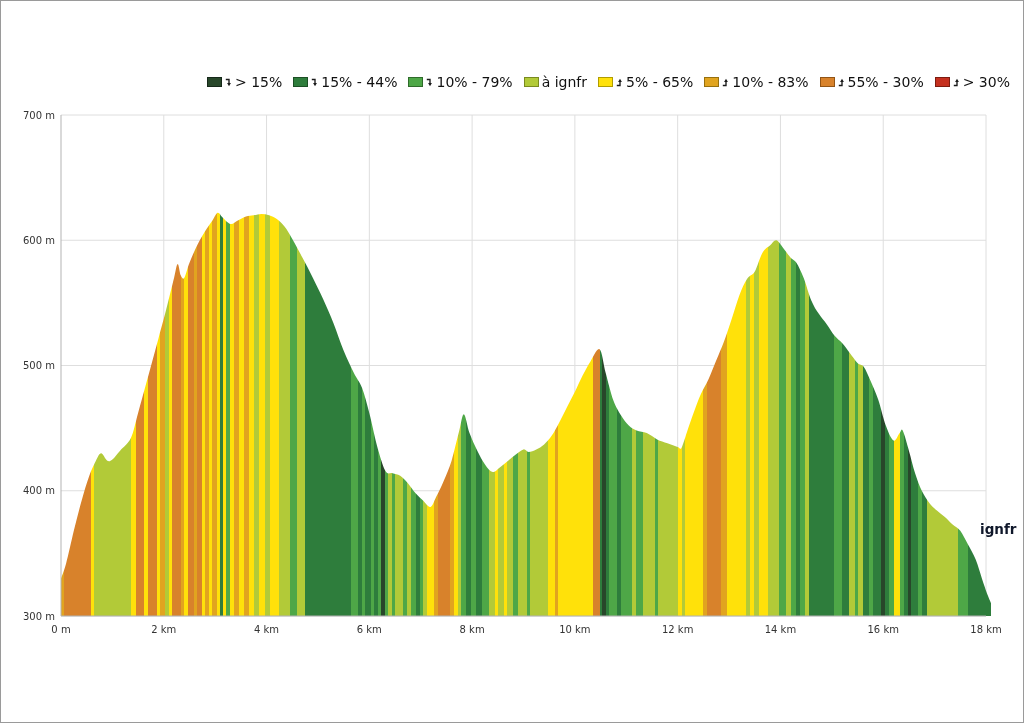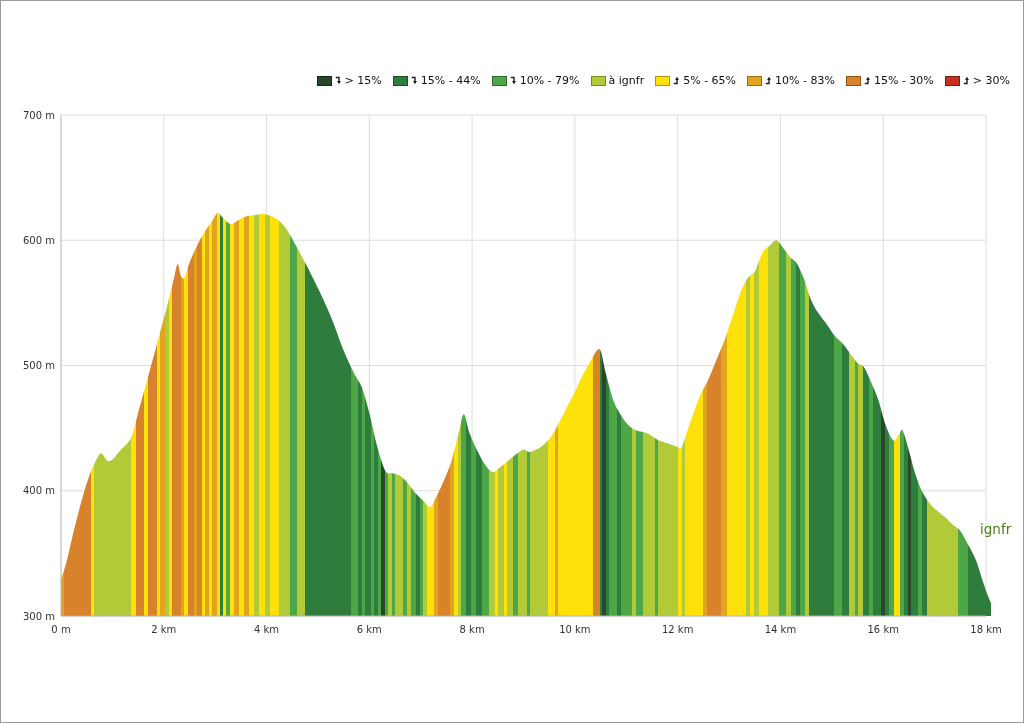--- a/index.html
+++ b/index.html
@@ -1,24 +1,24 @@
 <!DOCTYPE html>
 <html><head>
 <meta charset="utf-8">
 <style>
   html,body{margin:0;padding:0;background:#fff;}
   body{width:1024px;height:723px;position:relative;font-family:"DejaVu Sans",sans-serif;}
   .page{position:absolute;inset:0;border:1px solid #9a9a9a;background:#ffffff;box-sizing:border-box;}
   .legend{position:absolute;top:73px;right:13px;display:flex;align-items:center;gap:11px;
-          font-size:11px;color:#111;white-space:nowrap;}
+          font-size:14px;color:#111;white-space:nowrap;}
   .legend-item{display:flex;align-items:center;}
   .swatch{width:13px;height:8px;border:1px solid #555;display:inline-block;margin-right:3px;}
   .arrow-icon{margin-right:2px;display:inline-block;}
   .chart-svg{position:absolute;left:0;top:0;}
-  .attribution{position:absolute;left:979px;top:520px;font-size:13.5px;color:#4d7c0f;}
+  .attribution{position:absolute;left:979px;top:520px;font-size:13.5px;color:#0f172a;font-weight:bold;}
 </style>
 </head>
 <body>
 
 <div class="page">
   <svg class="chart-svg" width="1024" height="723" viewBox="0 0 1024 723" xmlns="http://www.w3.org/2000/svg">
       <defs>
         <clipPath id="areaClip">
           <path d="M60.0,577.4 C60.9,574.9 63.0,570.3 65.1,562.4 C67.3,554.5 70.3,540.3 72.8,529.8 C75.4,519.4 78.0,509.0 80.6,499.8 C83.1,490.6 85.9,481.4 88.3,474.7 C90.7,468.0 93.0,463.4 94.9,459.7 C96.9,455.9 98.2,452.2 100.1,452.2 C102.0,452.2 104.4,458.6 106.3,459.7 C108.1,460.7 109.2,460.1 111.4,458.4 C113.5,456.8 116.0,453.2 119.1,449.7 C122.2,446.1 126.9,443.4 129.9,437.1 C132.9,430.9 134.2,422.5 137.1,412.1 C140.0,401.7 143.9,387.0 147.4,374.5 C150.8,362.0 154.6,348.0 157.6,336.9 C160.6,325.9 162.8,318.2 165.3,308.1 C167.9,298.1 171.2,284.3 173.1,276.8 C174.9,269.3 175.5,263.5 176.7,263.0 C177.8,262.6 178.6,272.0 179.7,274.3 C180.8,276.6 181.9,278.9 183.3,276.8 C184.8,274.7 186.3,267.2 188.5,261.8 C190.6,256.4 193.6,249.5 196.2,244.3 C198.8,239.0 201.3,234.7 203.9,230.5 C206.5,226.3 209.5,222.3 211.6,219.2 C213.7,216.1 215.0,212.1 216.7,211.7 C218.4,211.3 219.7,214.8 221.9,216.7 C224.0,218.6 227.0,222.5 229.6,223.0 C232.2,223.4 234.7,220.5 237.3,219.2 C239.9,218.0 242.4,216.3 245.0,215.5 C247.6,214.6 250.1,214.6 252.7,214.2 C255.3,213.8 257.8,212.9 260.4,212.9 C263.0,212.9 265.6,213.4 268.1,214.2 C270.7,215.0 273.3,216.1 275.8,218.0 C278.4,219.8 281.0,222.1 283.5,225.5 C286.1,228.8 288.3,232.8 291.3,238.0 C294.2,243.2 298.1,250.3 301.5,256.8 C305.0,263.3 308.4,269.9 311.8,276.8 C315.2,283.7 318.7,290.6 322.1,298.1 C325.5,305.6 328.9,313.4 332.4,321.9 C335.8,330.5 339.2,341.1 342.6,349.5 C346.1,357.8 349.8,365.8 352.9,372.0 C356.0,378.3 358.6,380.4 361.1,387.0 C363.7,393.7 365.8,402.5 368.3,412.1 C370.8,421.7 373.4,435.1 376.0,444.7 C378.7,454.3 381.7,465.1 384.3,469.7 C386.8,474.3 389.0,471.4 391.5,472.2 C393.9,473.1 396.6,473.1 399.2,474.7 C401.7,476.4 404.3,479.3 406.9,482.2 C409.4,485.2 412.0,489.3 414.6,492.3 C417.2,495.2 419.8,497.5 422.3,499.8 C424.8,502.1 427.3,506.7 429.5,506.0 C431.6,505.4 432.9,500.4 435.1,496.0 C437.4,491.6 440.3,485.8 442.8,479.7 C445.4,473.7 448.0,468.0 450.6,459.7 C453.1,451.3 456.2,437.4 458.3,429.6 C460.3,421.9 461.2,412.9 462.9,413.3 C464.6,413.8 466.3,426.1 468.5,432.1 C470.8,438.2 473.7,444.5 476.3,449.7 C478.8,454.9 481.4,459.9 484.0,463.4 C486.5,467.0 489.1,470.5 491.7,471.0 C494.2,471.4 496.8,467.8 499.4,466.0 C501.9,464.1 504.5,461.8 507.1,459.7 C509.7,457.6 512.2,455.3 514.8,453.4 C517.4,451.5 520.4,448.8 522.5,448.4 C524.6,448.0 525.5,450.9 527.6,450.9 C529.8,450.9 532.8,449.7 535.3,448.4 C537.9,447.2 540.5,445.7 543.1,443.4 C545.6,441.1 548.2,438.4 550.8,434.6 C553.3,430.9 555.9,425.7 558.5,420.9 C561.0,416.1 563.6,410.8 566.2,405.8 C568.8,400.8 571.3,396.0 573.9,390.8 C576.5,385.6 579.0,379.5 581.6,374.5 C584.2,369.5 586.5,365.1 589.3,360.7 C592.1,356.4 596.0,346.3 598.6,348.2 C601.1,350.1 602.4,363.5 604.7,372.0 C607.0,380.6 609.9,392.5 612.4,399.6 C615.0,406.7 617.6,410.4 620.1,414.6 C622.7,418.8 625.3,422.1 627.8,424.6 C630.4,427.1 632.6,428.4 635.6,429.6 C638.6,430.9 642.4,430.7 645.8,432.1 C649.3,433.6 652.7,436.7 656.1,438.4 C659.5,440.1 663.0,440.9 666.4,442.2 C669.8,443.4 674.4,445.1 676.7,445.9 C679.0,446.7 679.0,448.8 680.3,447.2 C681.5,445.5 682.4,441.5 684.4,435.9 C686.3,430.3 689.5,420.4 692.1,413.3 C694.7,406.2 697.2,399.2 699.8,393.3 C702.4,387.5 704.9,383.9 707.5,378.3 C710.1,372.6 712.6,365.8 715.2,359.5 C717.8,353.2 720.3,347.6 722.9,340.7 C725.5,333.8 728.1,325.9 730.6,318.2 C733.2,310.4 735.8,301.0 738.3,294.4 C740.9,287.7 743.5,282.0 746.0,278.1 C748.6,274.1 751.2,274.9 753.8,270.6 C756.3,266.2 758.9,256.2 761.5,251.8 C764.0,247.4 766.9,246.3 769.2,244.3 C771.5,242.2 773.2,238.8 775.3,239.3 C777.5,239.7 779.6,243.8 782.0,246.8 C784.4,249.7 787.5,254.3 789.7,256.8 C791.9,259.3 793.2,258.5 795.4,261.8 C797.5,265.1 800.1,270.6 802.6,276.8 C805.1,283.1 807.7,293.3 810.3,299.4 C812.8,305.4 815.4,309.2 818.0,313.1 C820.6,317.1 823.1,319.6 825.7,323.2 C828.3,326.7 830.8,331.3 833.4,334.4 C836.0,337.6 838.5,339.0 841.1,342.0 C843.7,344.9 846.3,348.6 848.8,352.0 C851.4,355.3 854.2,359.7 856.5,362.0 C858.8,364.3 860.6,362.8 862.7,365.8 C864.8,368.7 867.0,374.1 869.4,379.5 C871.8,385.0 874.5,390.8 877.1,398.3 C879.7,405.8 882.2,417.7 884.8,424.6 C887.4,431.5 890.2,438.4 892.5,439.6 C894.8,440.9 897.1,433.8 898.7,432.1 C900.2,430.5 900.2,426.7 901.7,429.6 C903.3,432.6 905.9,442.6 907.9,449.7 C910.0,456.8 911.9,465.5 914.1,472.2 C916.2,478.9 918.4,484.7 920.8,489.8 C923.2,494.8 925.9,498.9 928.5,502.3 C931.0,505.6 933.6,507.5 936.2,509.8 C938.8,512.1 941.3,513.8 943.9,516.1 C946.5,518.3 949.0,521.3 951.6,523.6 C954.2,525.9 956.7,526.5 959.3,529.8 C961.9,533.2 964.4,538.8 967.0,543.6 C969.6,548.4 972.4,553.0 974.7,558.6 C977.0,564.3 979.0,571.8 980.9,577.4 C982.8,583.1 984.5,588.3 986.0,592.5 C987.6,596.6 989.5,600.8 990.1,602.5 L990.1,615 L60.0,615 Z"></path>
         </clipPath>
@@ -239,21 +239,21 @@
           <polygon points="2.6,5.4 7.4,5.4 5,1.2" fill="#1a1a1a"></polygon>
         </svg>
         <span>10% - 83%</span>
       </span>
       <span class="legend-item">
         <span class="swatch" style="background: rgb(216, 130, 43); border-color: rgb(145, 84, 22);"></span>
         <svg width="8" height="11" viewBox="0 0 10 12" class="arrow-icon">
           <path d="M1 9.8 H5 V5" fill="none" stroke="#1a1a1a" stroke-width="1.7"></path>
           <polygon points="2.6,5.4 7.4,5.4 5,1.2" fill="#1a1a1a"></polygon>
         </svg>
-        <span>15% - 30%</span>
+        <span>55% - 30%</span>
       </span>
       <span class="legend-item">
         <span class="swatch" style="background: rgb(197, 48, 31); border-color: rgb(124, 28, 16);"></span>
         <svg width="8" height="11" viewBox="0 0 10 12" class="arrow-icon">
           <path d="M1 9.8 H5 V5" fill="none" stroke="#1a1a1a" stroke-width="1.7"></path>
           <polygon points="2.6,5.4 7.4,5.4 5,1.2" fill="#1a1a1a"></polygon>
         </svg>
         <span>&gt; 30%</span>
       </span>
     </div>

